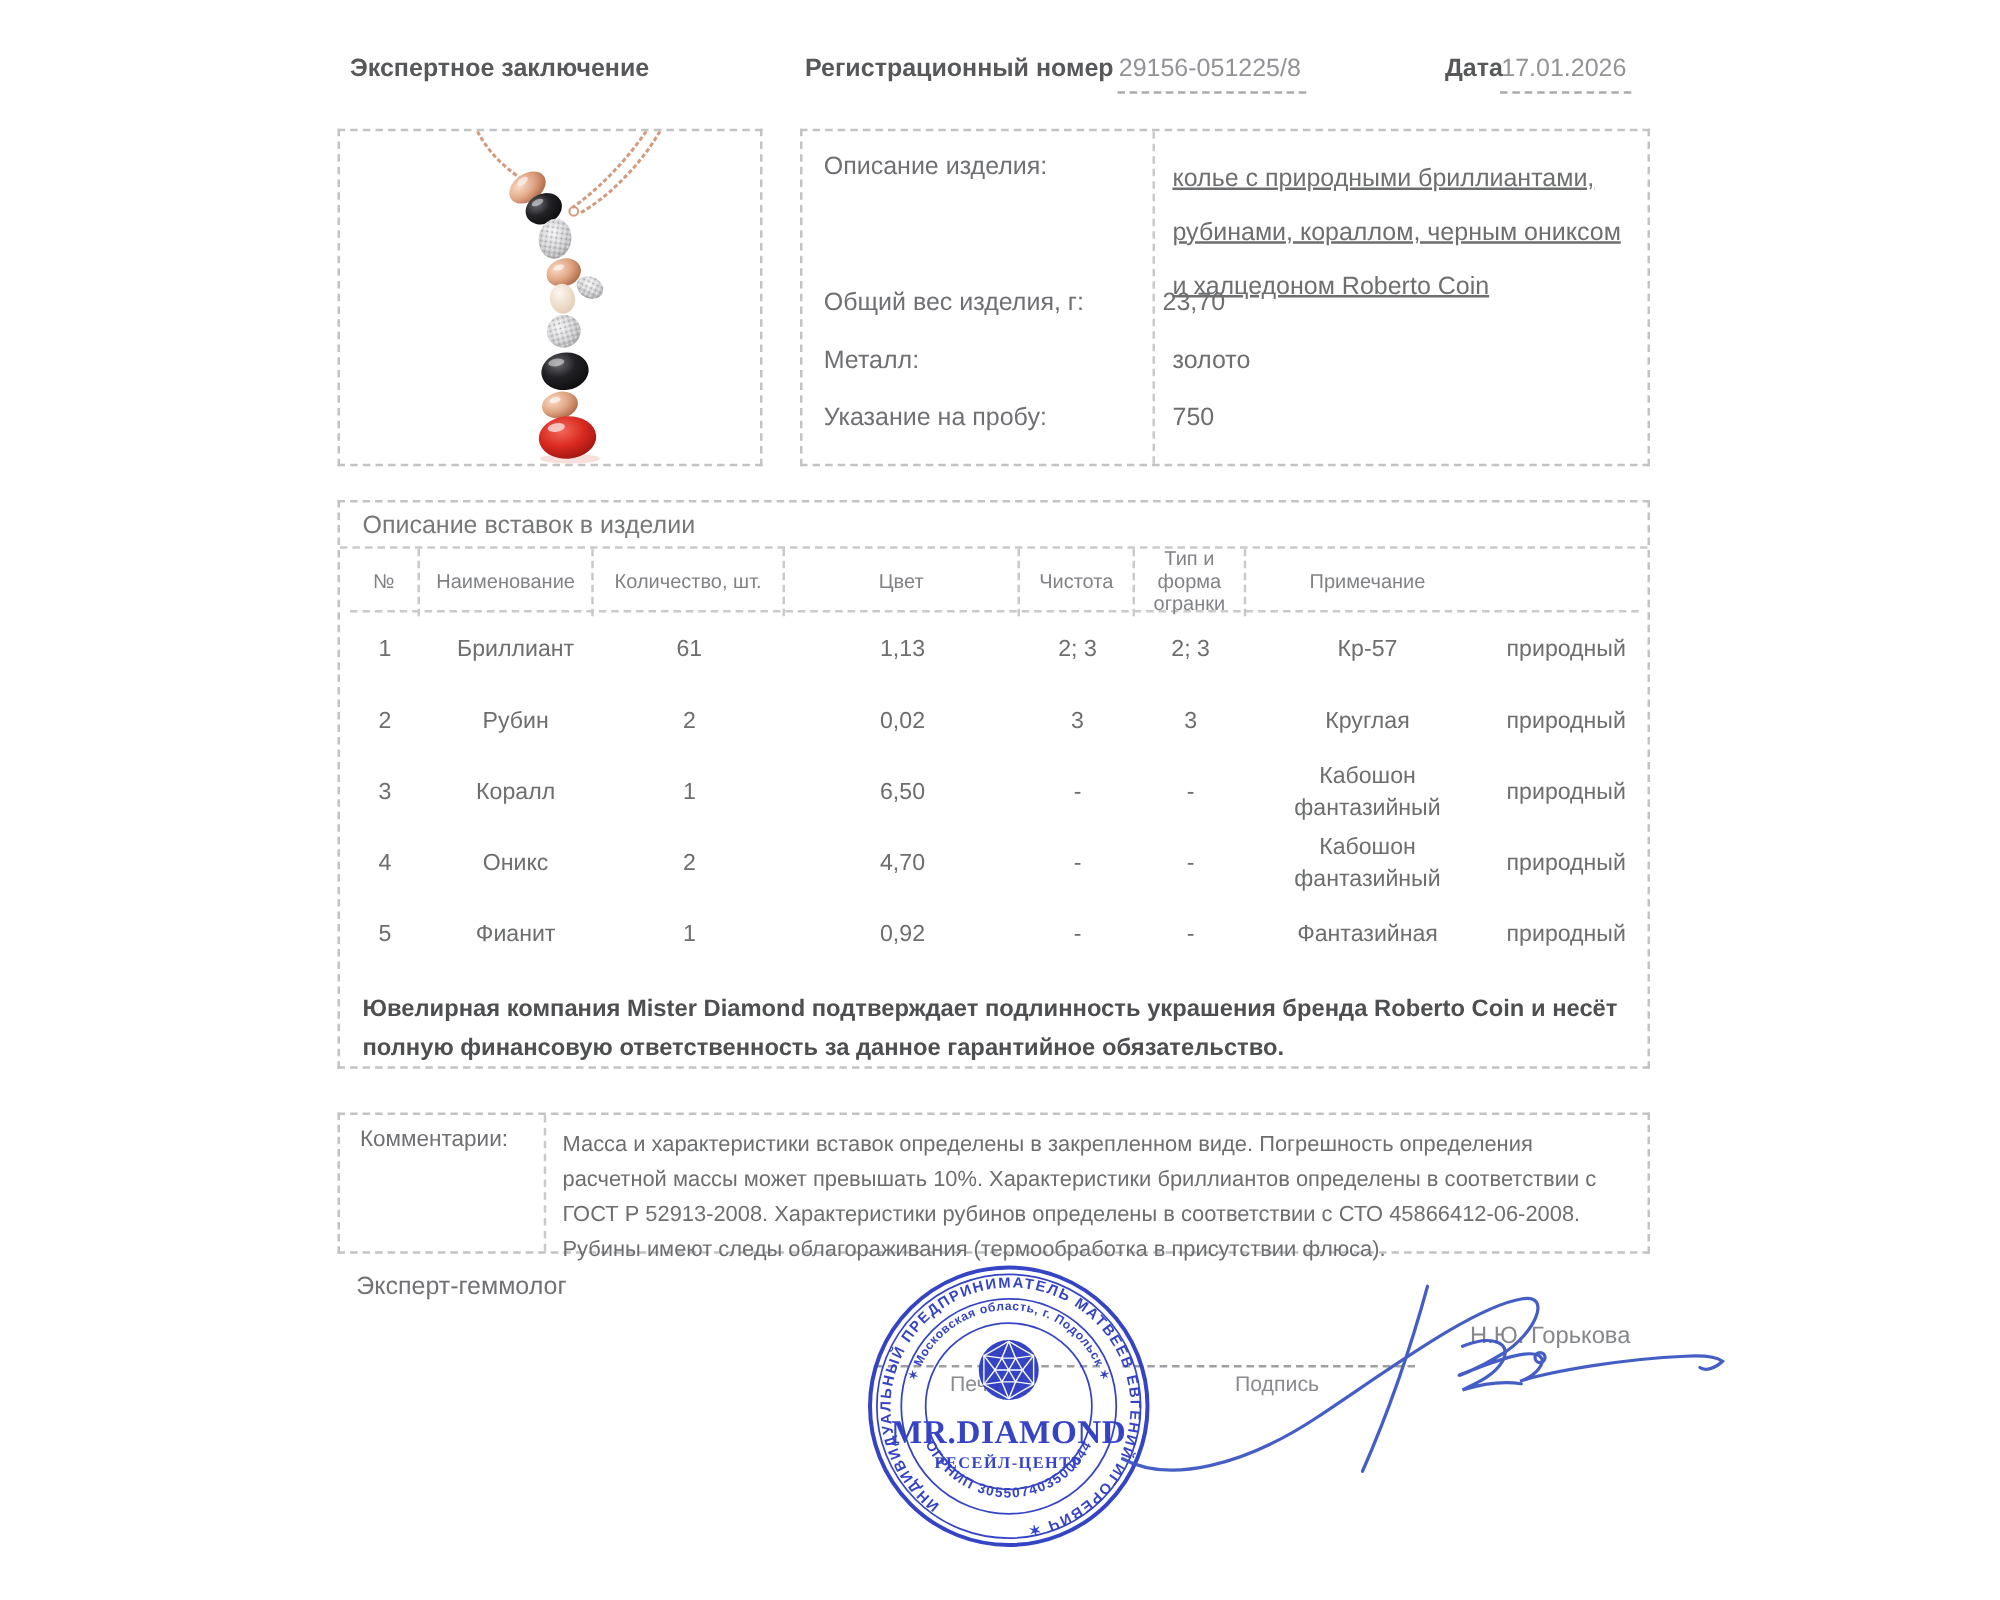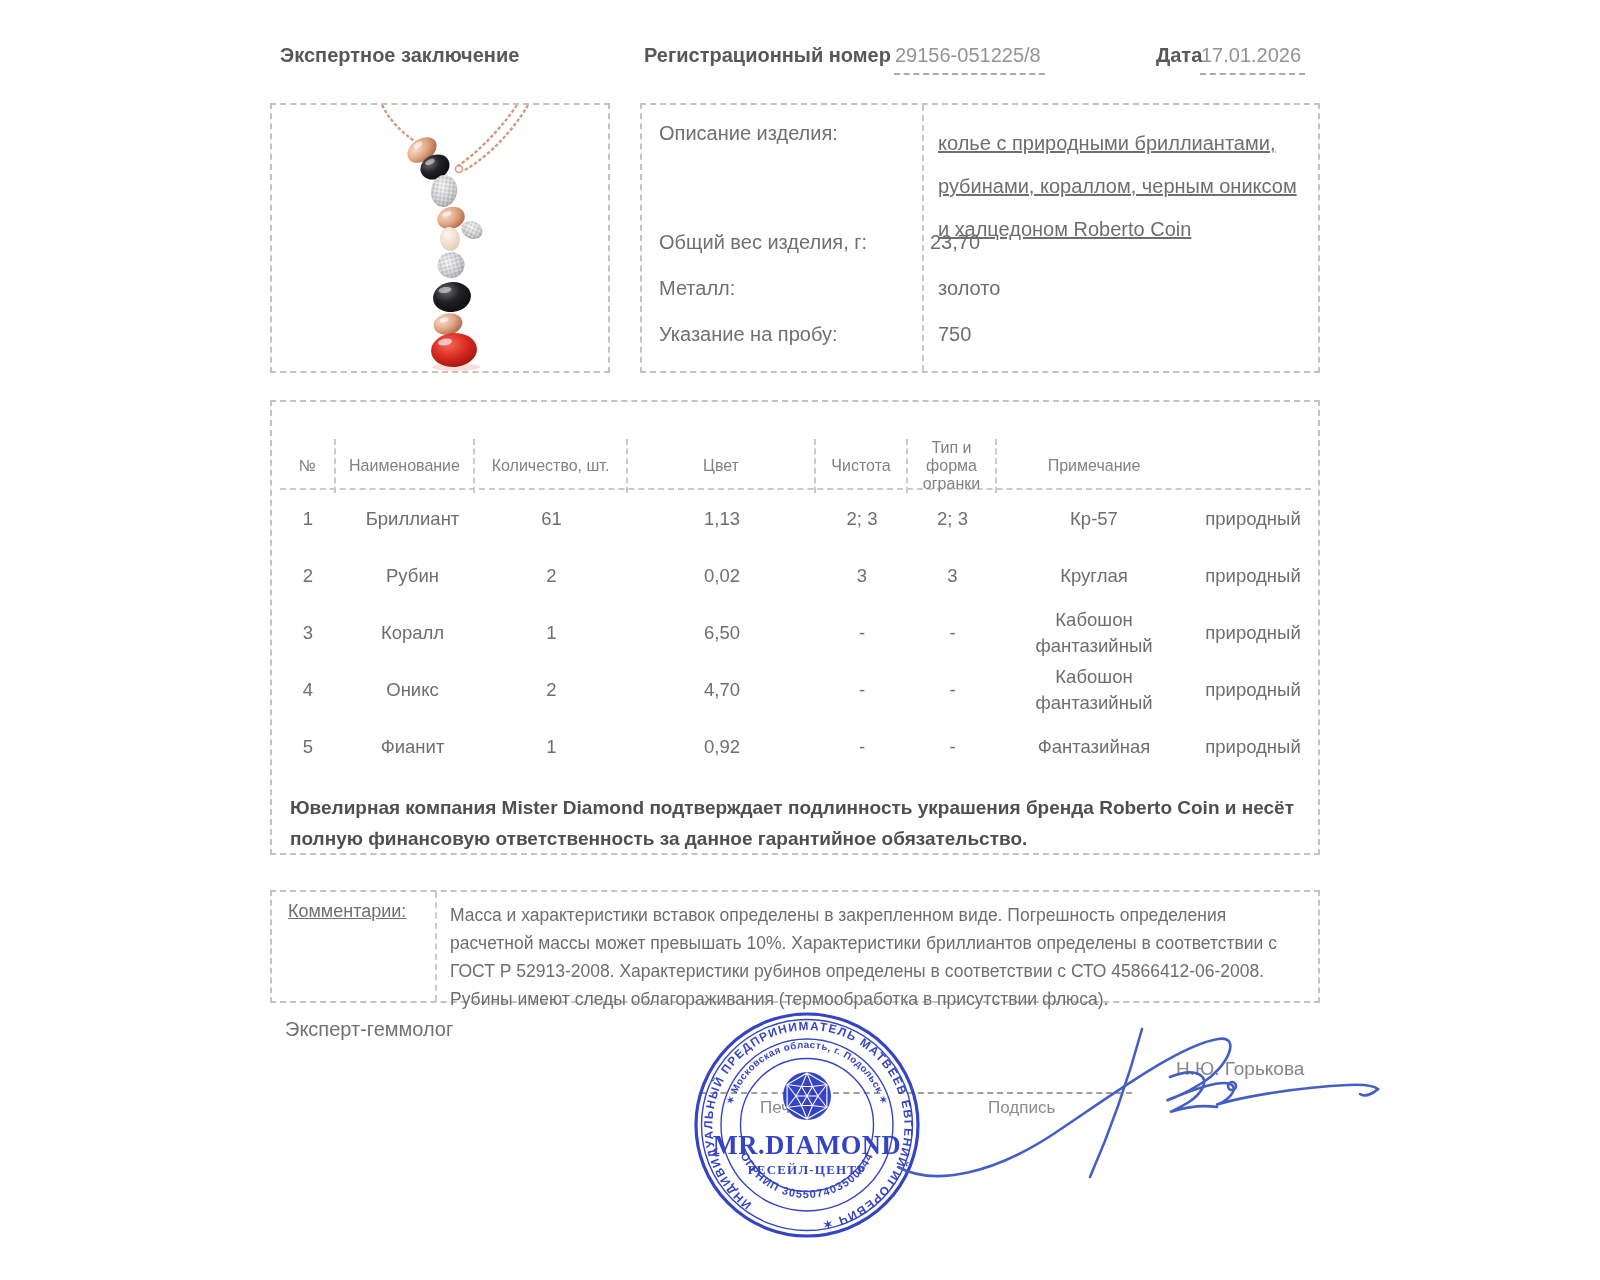--- a/index.html
+++ b/index.html
@@ -119,20 +119,21 @@
     <div class="abs val" style="left:296px;top:17px;width:360px;line-height:43px;text-decoration:underline;">колье с природными бриллиантами, рубинами, кораллом, черным ониксом и халцедоном Roberto Coin</div>
     <div class="abs lbl" style="left:17px;top:126px;">Общий вес изделия, г:</div>
     <div class="abs val" style="left:288px;top:126px;">23,70</div>
     <div class="abs lbl" style="left:17px;top:172px;">Металл:</div>
     <div class="abs val" style="left:296px;top:172px;">золото</div>
     <div class="abs lbl" style="left:17px;top:218px;">Указание на пробу:</div>
     <div class="abs val" style="left:296px;top:218px;">750</div>
   </div>
 
   <div class="dash-box" style="left:270px;top:400px;width:1050px;height:455px;">
+    <div class="tbl-title">Описание вставок в изделии</div>
 
     <div class="grid ghead">
       <div class="hc">№</div>
       <div class="hc">Наименование</div>
       <div class="hc">Количество, шт.</div>
       <div class="hc">Цвет</div>
       <div class="hc">Чистота</div>
       <div class="hc">Тип и форма огранки</div>
       <div class="hc">Примечание</div>
     </div>
@@ -184,21 +185,21 @@
       <div class="bc">-</div>
       <div class="bc">Фантазийная</div>
       <div class="bc">природный</div>
     </div>
 
     <div class="guarantee">Ювелирная компания Mister Diamond подтверждает подлинность украшения бренда Roberto Coin и несёт полную финансовую ответственность за данное гарантийное обязательство.</div>
   </div>
 
   <div class="dash-box" style="left:270px;top:890px;width:1050px;height:113px;">
     <div class="vdash" style="left:163px;"></div>
-    <div class="abs lbl" style="left:16px;top:9px;font-size:18px;text-decoration:underline;">Комментарии:</div>
+    <div class="abs lbl" style="left:16px;top:9px;font-size:18px;">Комментарии:</div>
     <div class="comment-text">Масса и характеристики вставок определены в закрепленном виде. Погрешность определения расчетной массы может превышать 10%. Характеристики бриллиантов определены в соответствии с ГОСТ Р 52913-2008. Характеристики рубинов определены в соответствии с СТО 45866412-06-2008. Рубины имеют следы облагораживания (термообработка в присутствии флюса).</div>
   </div>
 
   <div class="abs" style="left:285px;top:1018px;font-size:20px;color:#707174;">Эксперт-геммолог</div>
 
   <div class="sig-line" style="left:700px;top:1092px;width:180px;"></div>
   <div class="sig-label" style="left:760px;top:1098px;">Печать</div>
   <div class="sig-line" style="left:898px;top:1092px;width:234px;"></div>
   <div class="sig-label" style="left:988px;top:1098px;">Подпись</div>
   <div class="abs" style="left:1176px;top:1058px;font-size:19px;color:#85878a;">Н.Ю. Горькова</div>

